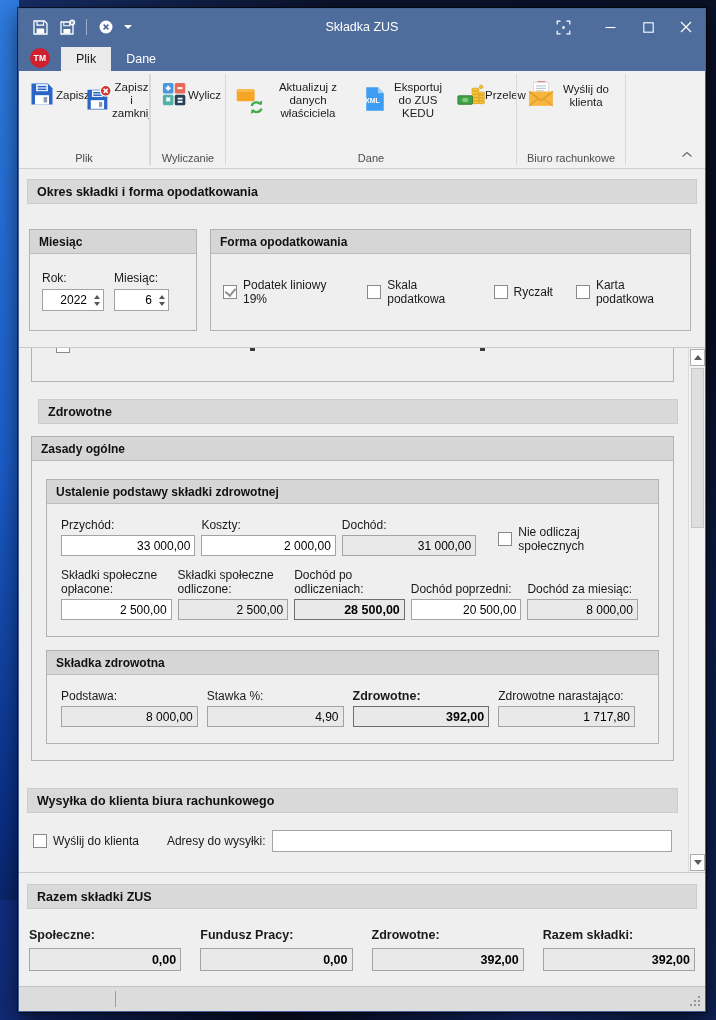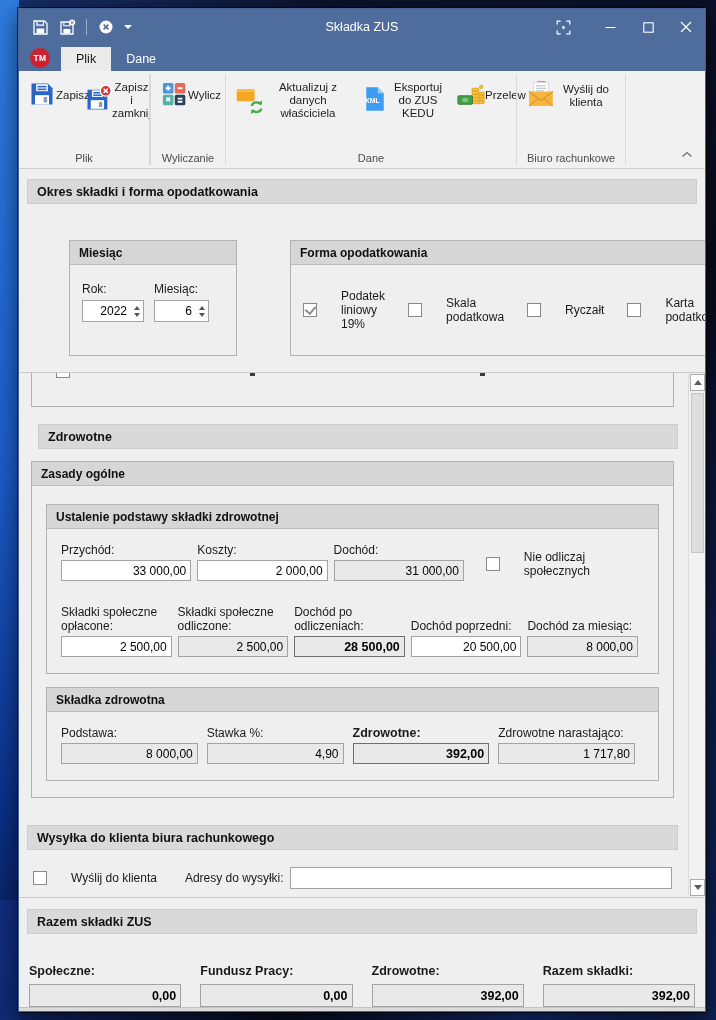--- a/index.html
+++ b/index.html
@@ -43,40 +43,40 @@
   .rbtn{display:flex;align-items:center;padding:2px 5px;cursor:default;}
   .ricon{height:32px;display:flex;align-items:center;justify-content:center;}
   .rlabel{font-size:11.5px;line-height:13px;text-align:center;color:#1d1d1d;margin-top:3px;}
   .rgroup-label{text-align:center;font-size:11px;color:#4c4c4c;padding:1px 0 4px;}
   .rsep{width:1px;background:#d9d9d9;margin:3px 0;}
   .ribbon-collapse{position:absolute;right:12px;bottom:6px;}
 
   
   .content{flex:1;background:#efefef;display:flex;flex-direction:column;overflow:hidden;}
   .sec-header{background:#d9d9d9;border:1px solid #cccccc;font-size:12.5px;font-weight:bold;color:#111;
-    padding:5px 9px 4px;margin:15px 8px;}
+    padding:5px 9px 4px;margin:4px 8px;}
   .okres-header{margin-top:10px;}
 
   .boxes-row{display:flex;gap:13px;margin:21px 14px 0 10px;}
-  .groupbox{border:1px solid #b2b2b2;background:#efefef;margin-left:40px;}
+  .groupbox{border:1px solid #b2b2b2;background:#efefef;}
   .gb-header{background:#d6d6d6;border-bottom:1px solid #bdbdbd;font-size:12px;font-weight:bold;color:#111;padding:5px 9px 4px;}
   .miesiac-box{width:166px;flex:0 0 auto;}
   .miesiac-body{display:flex;gap:10px;padding:17px 12px 16px;}
   .spin-col{display:flex;flex-direction:column;}
   .spin-label{font-size:12px;color:#1a1a1a;margin-bottom:4px;}
   .spinner{width:62px;height:22px;border:1px solid #a3a3a3;background:#fff;display:flex;align-items:center;box-sizing:border-box;}
   .spinner.narrow{width:55px;}
   .spin-val{flex:1;text-align:right;font-size:12px;padding-right:3px;color:#000;}
   .spin-arrows{width:13px;display:flex;flex-direction:column;align-items:center;justify-content:center;gap:3px;}
   .tri-up{width:0;height:0;border-left:3.5px solid transparent;border-right:3.5px solid transparent;border-bottom:4px solid #555;}
   .tri-down{width:0;height:0;border-left:3.5px solid transparent;border-right:3.5px solid transparent;border-top:4px solid #555;}
   .forma-box{flex:1;}
   .forma-body{display:flex;align-items:center;gap:23px;padding:24px 12px;}
 
-  .checkrow{display:flex;align-items:center;gap:24px;}
+  .checkrow{display:flex;align-items:center;gap:6px;}
   .checkbox{width:14px;height:14px;border:1px solid #8a8a8a;background:#fff;position:relative;flex:0 0 auto;box-sizing:border-box;}
   .checkbox.checked::after{content:"";position:absolute;left:3px;top:0px;width:5px;height:8px;
     border-right:2px solid #8f8f8f;border-bottom:2px solid #8f8f8f;transform:rotate(40deg);}
   .check-label{font-size:12px;color:#1a1a1a;}
 
   
   .viewport{position:relative;margin-top:16px;height:526px;border-top:1px solid #c9c9c9;border-bottom:1px solid #c9c9c9;
     padding:0 27px 0 8px;box-sizing:border-box;overflow:hidden;flex:0 0 auto;}
   .clipped-box{height:33px;margin:0 4px;border:1px solid #b2b2b2;border-top:none;overflow:hidden;position:relative;}
   .clipped-box .checkrow{position:absolute;left:24px;top:-9px;}
@@ -91,21 +91,21 @@
   .fcol{display:flex;flex-direction:column;margin-right:6px;}
   .flabel{font-size:12px;color:#1a1a1a;margin-bottom:3px;}
   .flabel.tall{min-height:28px;display:flex;align-items:flex-end;}
   .flabel.b{font-weight:bold;font-size:12.5px;}
   .fbox{height:21px;border:1px solid #a3a3a3;background:#fff;display:flex;align-items:center;justify-content:flex-end;
     padding:9px 4px;font-size:12px;color:#000;box-sizing:border-box;}
   .fbox.ro{background:#e9e9e9;}
   .fbox.b{font-weight:bold;font-size:12.5px;border-color:#6e6e6e;}
   .r1 .fcol{width:139px;}
   .r1 .checkrow{margin:0 0 3px 16px;}
-  .r2{margin-top:24px;}
+  .r2{margin-top:12px;}
   .r2 .fcol{width:115px;}
   .r3 .fcol{width:148px;margin-right:9px;}
   .skladka-box{margin-top:13px;}
 
   .wysylka-row{display:flex;align-items:center;margin:17px 6px 0;}
   .wysylka-row .check-label{margin-right:14px;}
   .adresy-label{font-size:12px;color:#1a1a1a;margin-right:6px;white-space:nowrap;}
   .adresy-input{flex:1;height:22px;border:1px solid #a3a3a3;background:#fff;font-size:12px;padding:0 4px;
     font-family:"Liberation Sans",sans-serif;box-sizing:border-box;}
 

